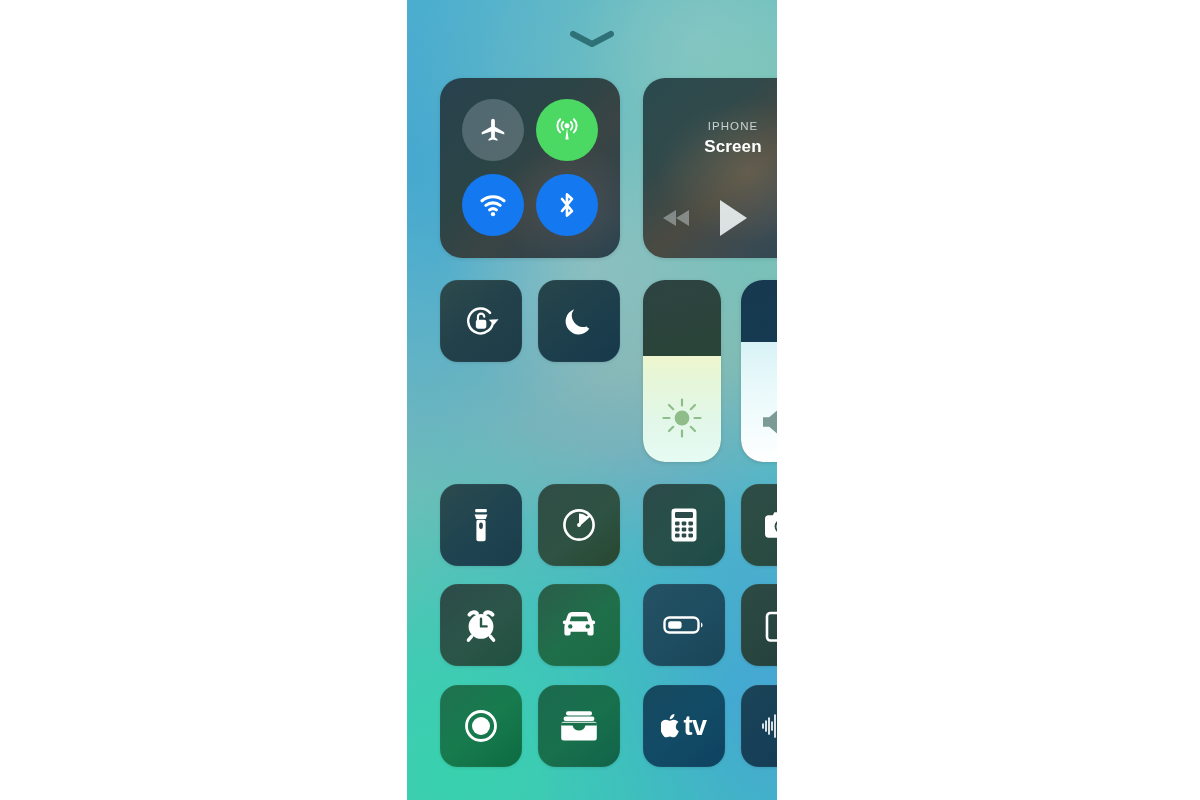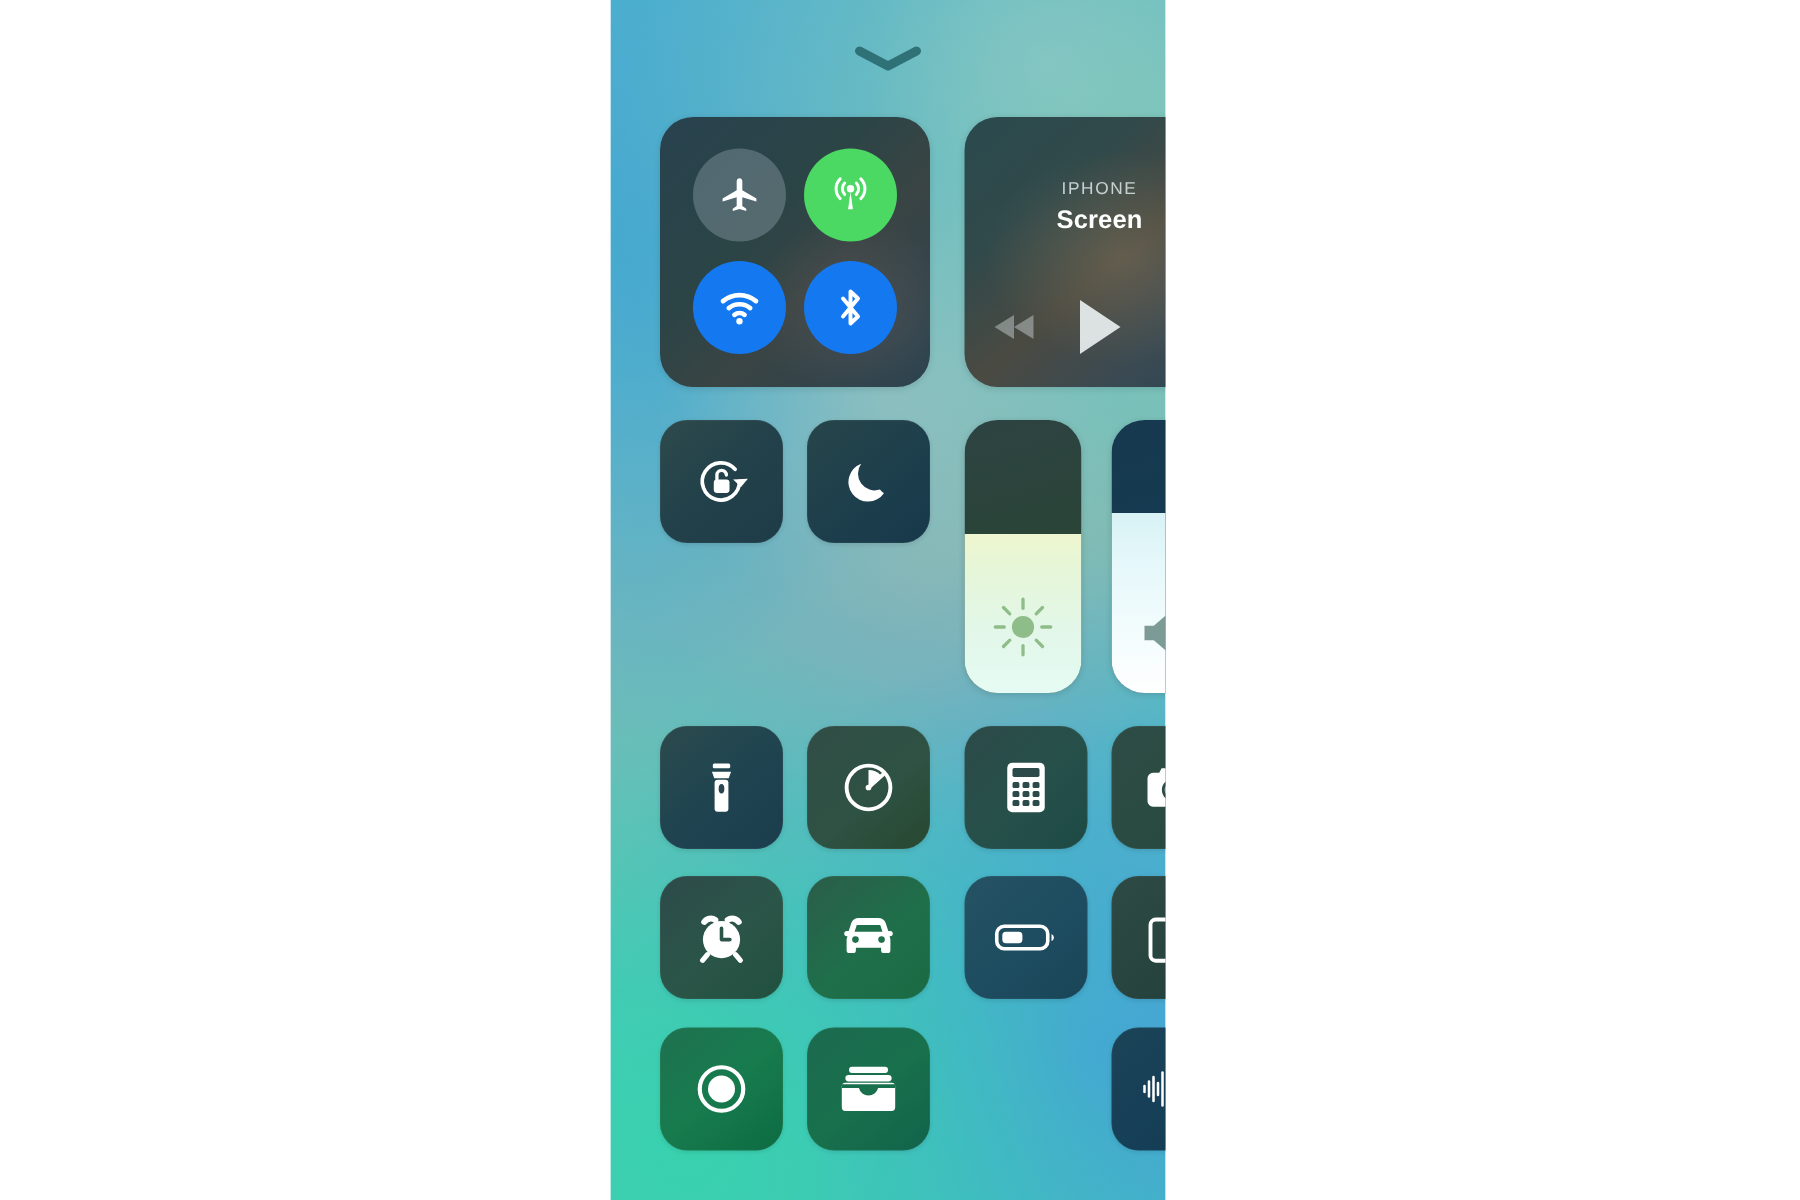--- a/index.html
+++ b/index.html
@@ -366,20 +366,29 @@
       </svg>
     </div>
     <div class="tile gt t-green2 c2 r3">
       <svg class="ic" width="42" height="36" viewBox="0 0 42 36">
         <rect x="8" y="3.2" width="26" height="4.2" rx="2" fill="#fff"></rect>
         <rect x="5.6" y="8.6" width="30.8" height="4.4" rx="2.1" fill="#fff"></rect>
         <path d="M3.2 16.2a2.4 2.4 0 0 1 2.4-2.4h30.8a2.4 2.4 0 0 1 2.4 2.4v14a2.4 2.4 0 0 1-2.4 2.4H5.6a2.4 2.4 0 0 1-2.4-2.4z" fill="#fff"></path>
         <path d="M3.2 17.4h11.4a6.6 6.6 0 0 0 12.8 0h11.4v-2.6H3.2z" fill="#18704c"></path>
       </svg>
     </div>
+    <div class="tile gt t-blue c3 r3">
+      <span style="display:flex;align-items:center;gap:1px;">
+        <svg class="ic" width="21" height="26" viewBox="0 0 21 26">
+          <path d="M14.9 13.6c0-3 2.4-4.4 2.5-4.5-1.4-2-3.5-2.3-4.3-2.4-1.8-.2-3.6 1.1-4.5 1.1s-2.3-1.1-3.8-1c-2 0-3.8 1.1-4.8 2.9-2 3.5-.5 8.8 1.5 11.7 1 1.4 2.1 3 3.6 2.9 1.5-.1 2-.9 3.8-.9s2.3.9 3.8.9 2.6-1.4 3.5-2.8c1.1-1.6 1.6-3.2 1.6-3.3-.1 0-3-1.2-3-4.6z" fill="#fff"></path>
+          <path d="M12.2 4.6c.8-1 1.3-2.3 1.2-3.6-1.2 0-2.6.8-3.4 1.8-.7.8-1.4 2.2-1.2 3.5 1.3.1 2.7-.7 3.4-1.7z" fill="#fff"></path>
+        </svg>
+        <span style="color:#fff;font-size:27px;font-weight:bold;letter-spacing:-.5px;line-height:1;">tv</span>
+      </span>
+    </div>
     <div class="tile gt t-blue2 c4 r3">
       <svg class="ic" width="46" height="40" viewBox="0 0 46 40">
         <g stroke="#fff" stroke-width="1.7" stroke-linecap="round">
           <line x1="4" y1="18" x2="4" y2="22"></line>
           <line x1="7" y1="15" x2="7" y2="25"></line>
           <line x1="10" y1="12" x2="10" y2="28"></line>
           <line x1="13" y1="16" x2="13" y2="24"></line>
           <line x1="16" y1="9" x2="16" y2="31"></line>
           <line x1="19" y1="13" x2="19" y2="27"></line>
           <line x1="22" y1="3" x2="22" y2="37"></line>

